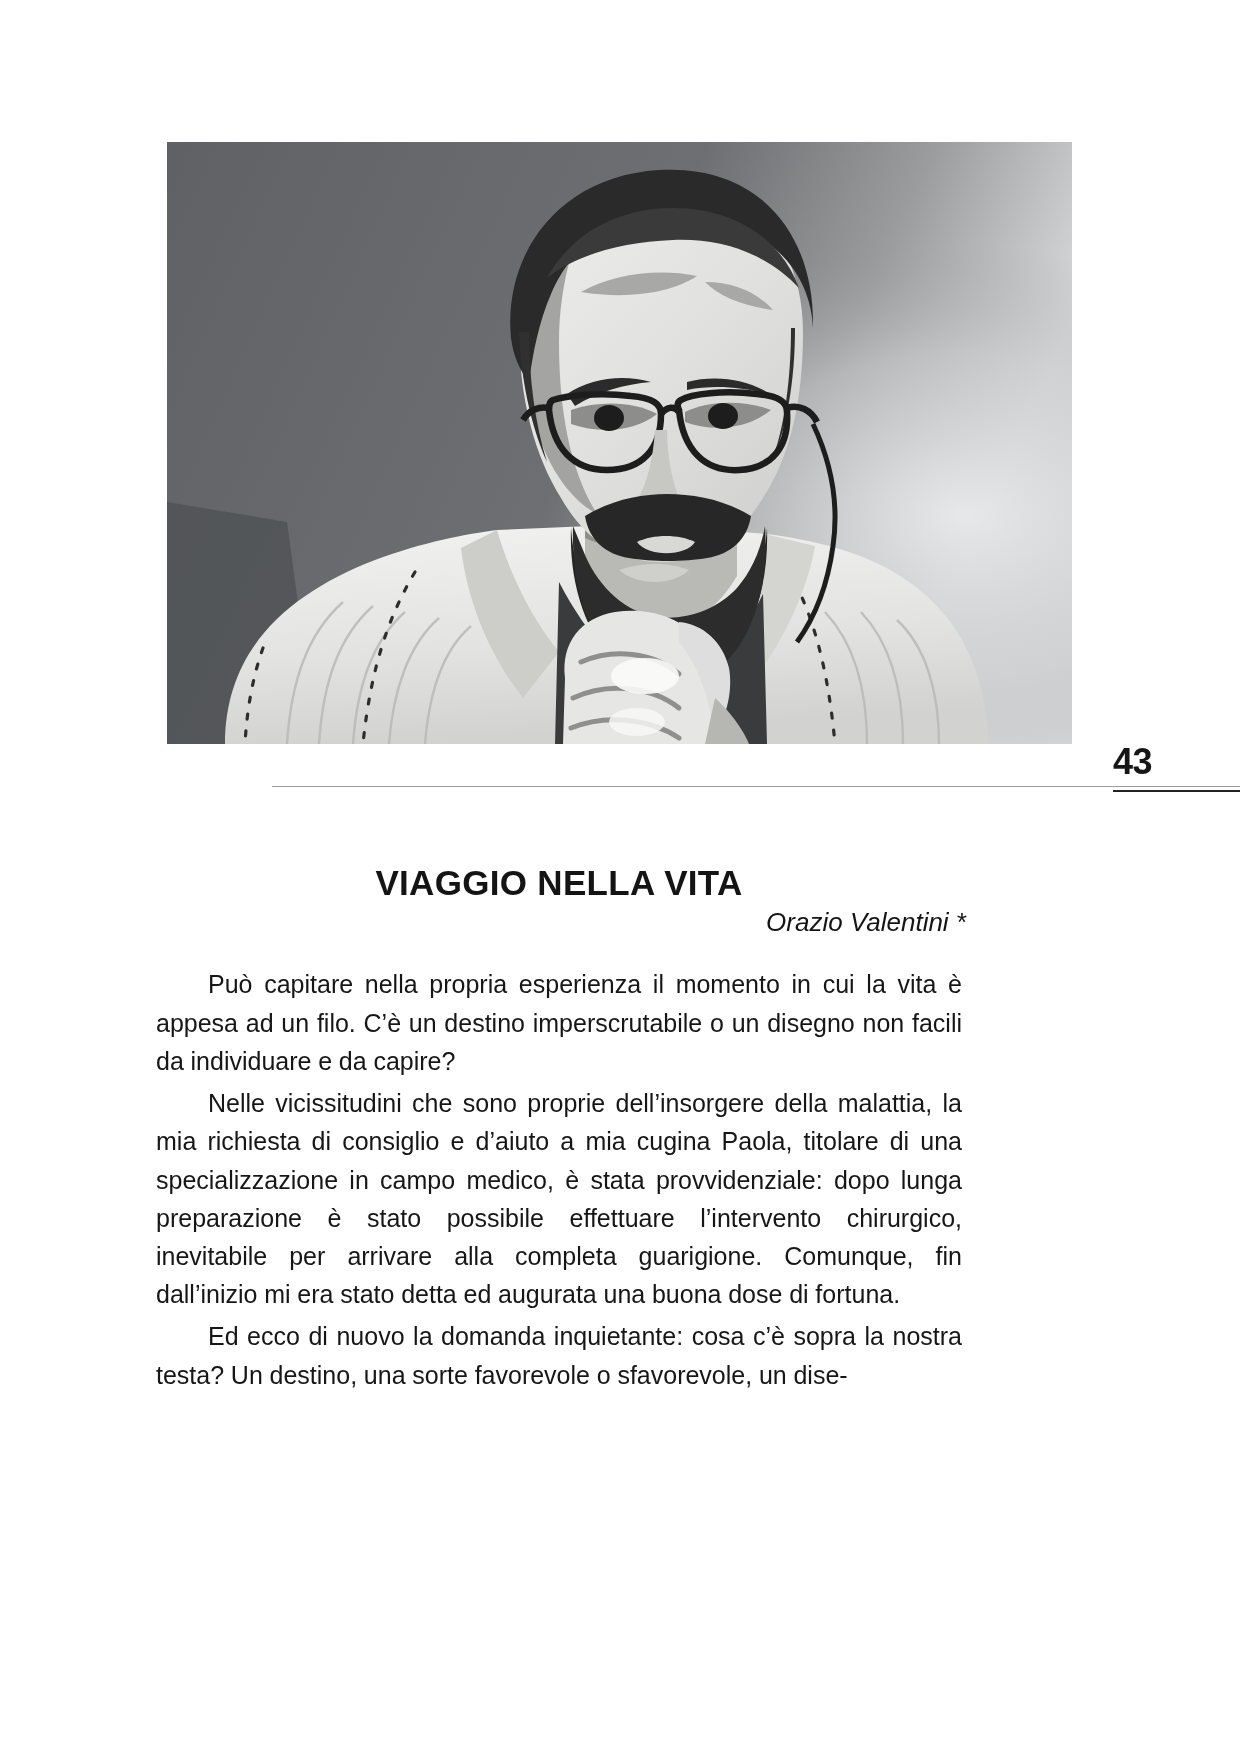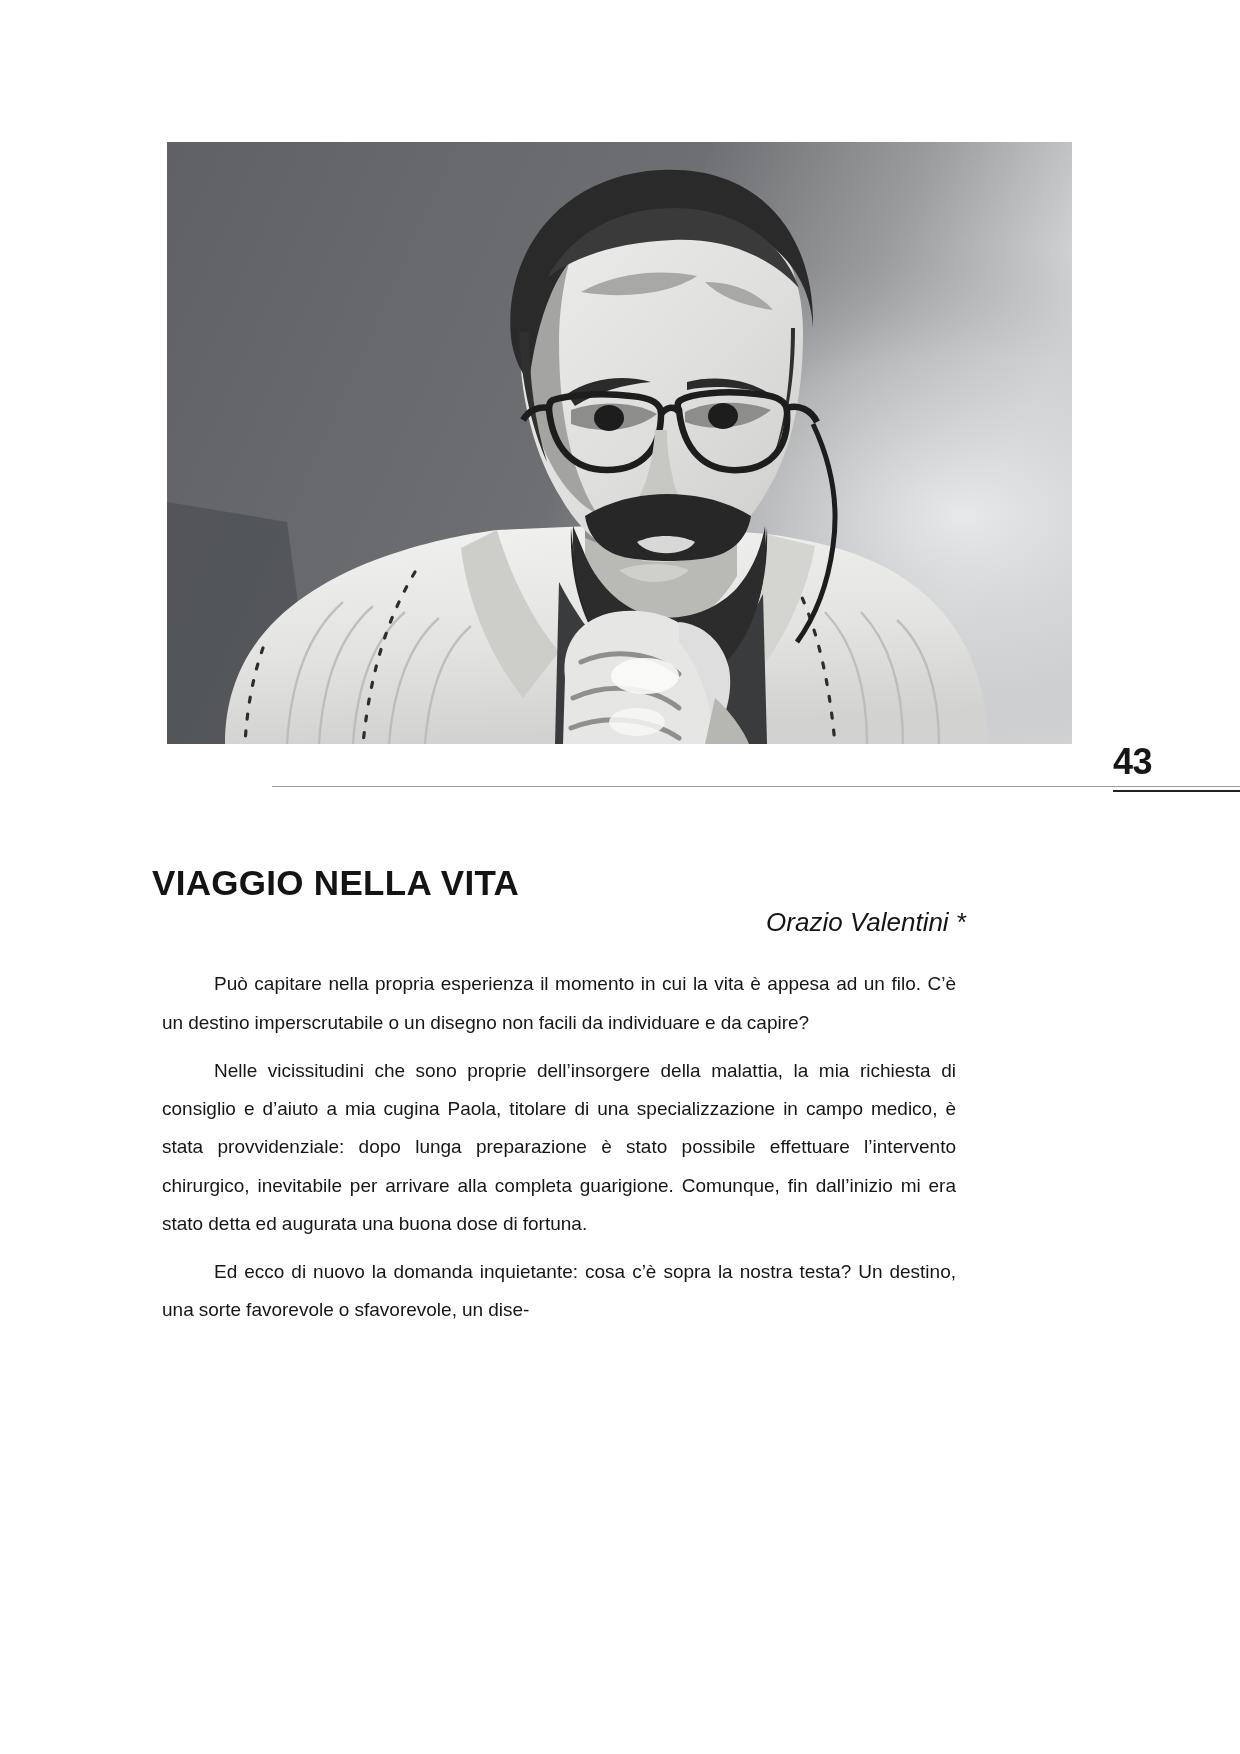--- a/index.html
+++ b/index.html
@@ -73,38 +73,38 @@
     position: absolute;
     left: 152px;
     top: 862px;
     width: 814px;
   }
   .article-title {
     margin: 0;
     font-size: 35px;
     font-weight: bold;
     letter-spacing: 0.3px;
-    text-align: left;
+    text-align: center;
     line-height: 1.18;
     color: #141414;
   }
   .article-byline {
     margin: 4px 0 0 0;
     font-size: 26px;
     font-style: italic;
     text-align: right;
     line-height: 1.2;
     color: #141414;
   }
   .article-body {
     margin-top: 27px;
   }
   .article-body p {
-    margin: 10px;
-    font-size: 19px;
+    margin: 4px;
+    font-size: 25px;
     line-height: 38.2px;
     text-align: justify;
     text-indent: 52px;
     color: #161616;
     hyphens: manual;
     word-spacing: -0.2px;
   }
   .article-body p:last-child {
     text-align-last: left;
   }

